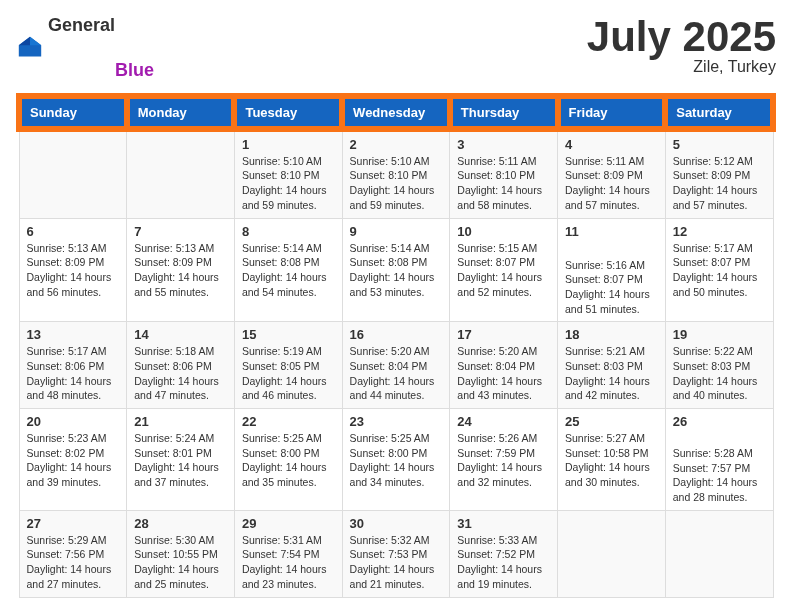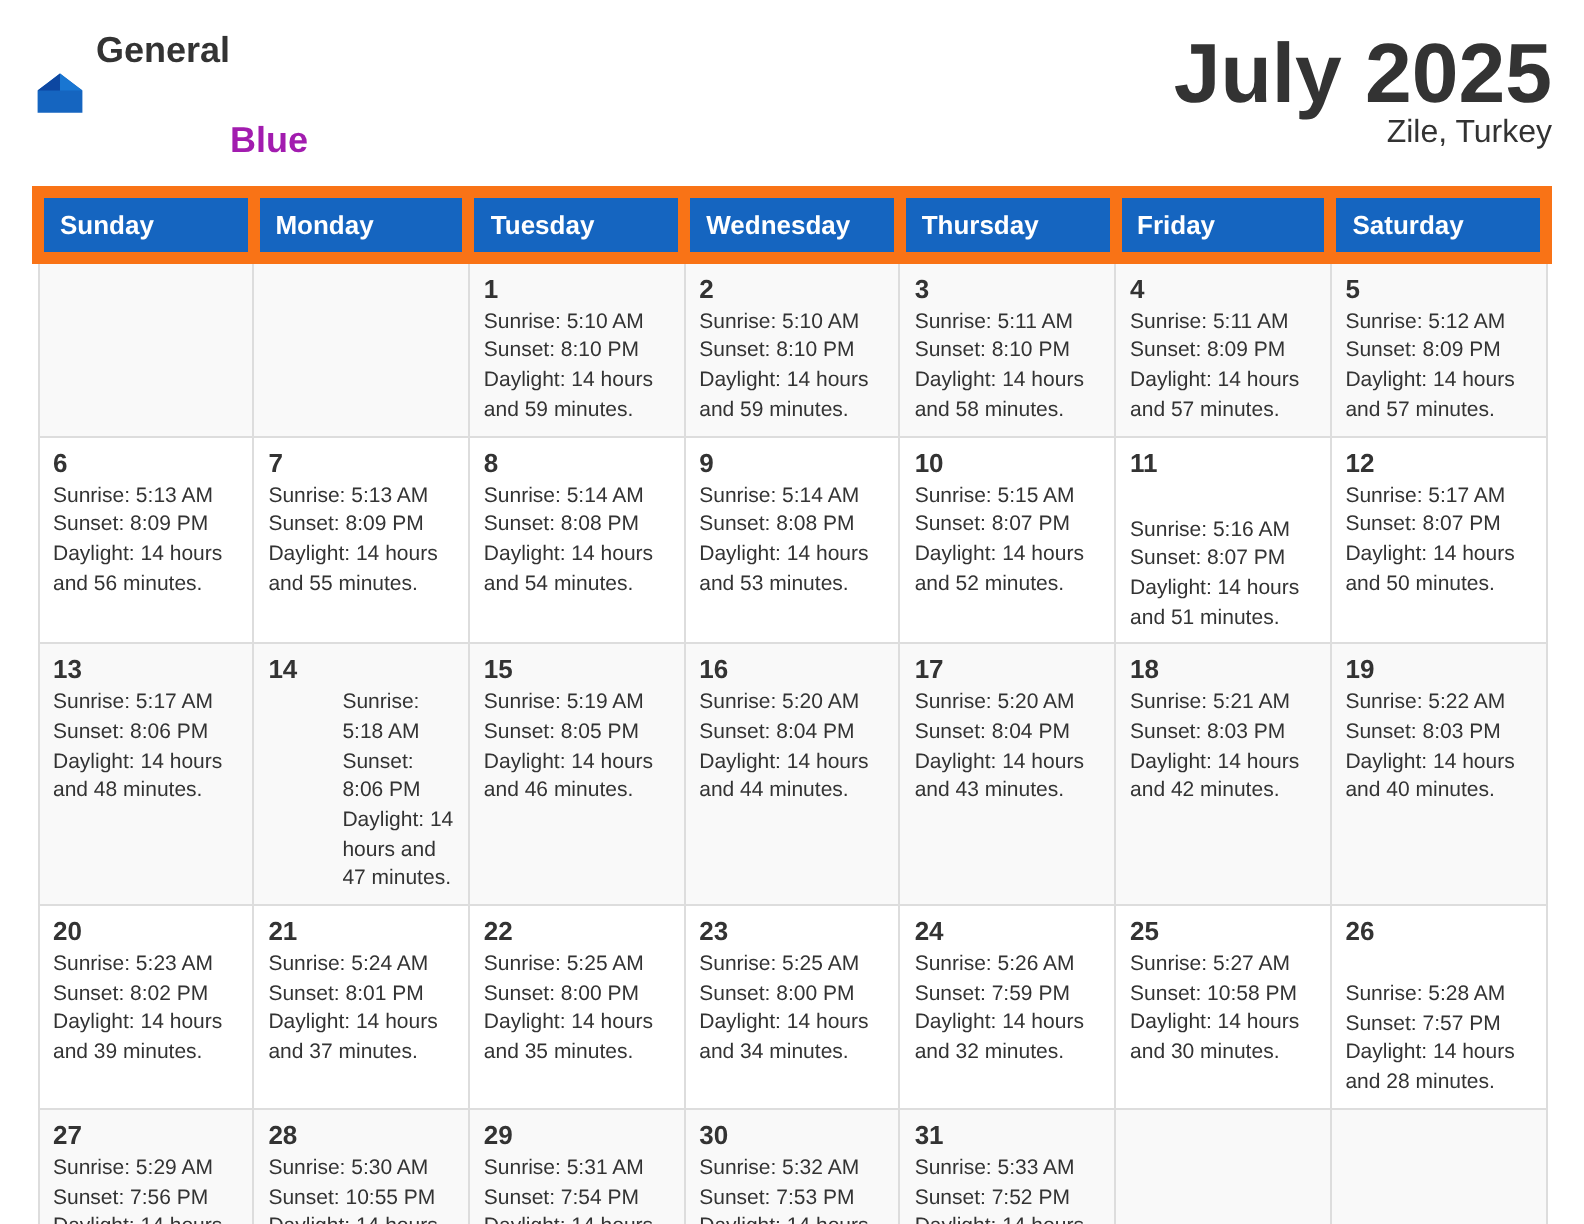--- a/index.html
+++ b/index.html
@@ -212,21 +212,21 @@
       </tr>
       <tr>
         <td>
           <span class="day-number">13</span>
           <div class="day-info" style="white-space: pre-line;">Sunrise: 5:17 AM
 Sunset: 8:06 PM
 Daylight: 14 hours and 48 minutes.</div>
         </td>
         <td>
           <span class="day-number">14</span>
-          <div class="day-info" style="white-space: pre-line; margin-left: 37px;">Sunrise: 5:18 AM
+          <div class="day-info" style="white-space: pre-line;">Sunrise: 5:18 AM
 Sunset: 8:06 PM
 Daylight: 14 hours and 47 minutes.</div>
         </td>
         <td>
           <span class="day-number">15</span>
           <div class="day-info" style="white-space: pre-line;">Sunrise: 5:19 AM
 Sunset: 8:05 PM
 Daylight: 14 hours and 46 minutes.</div>
         </td>
         <td>

